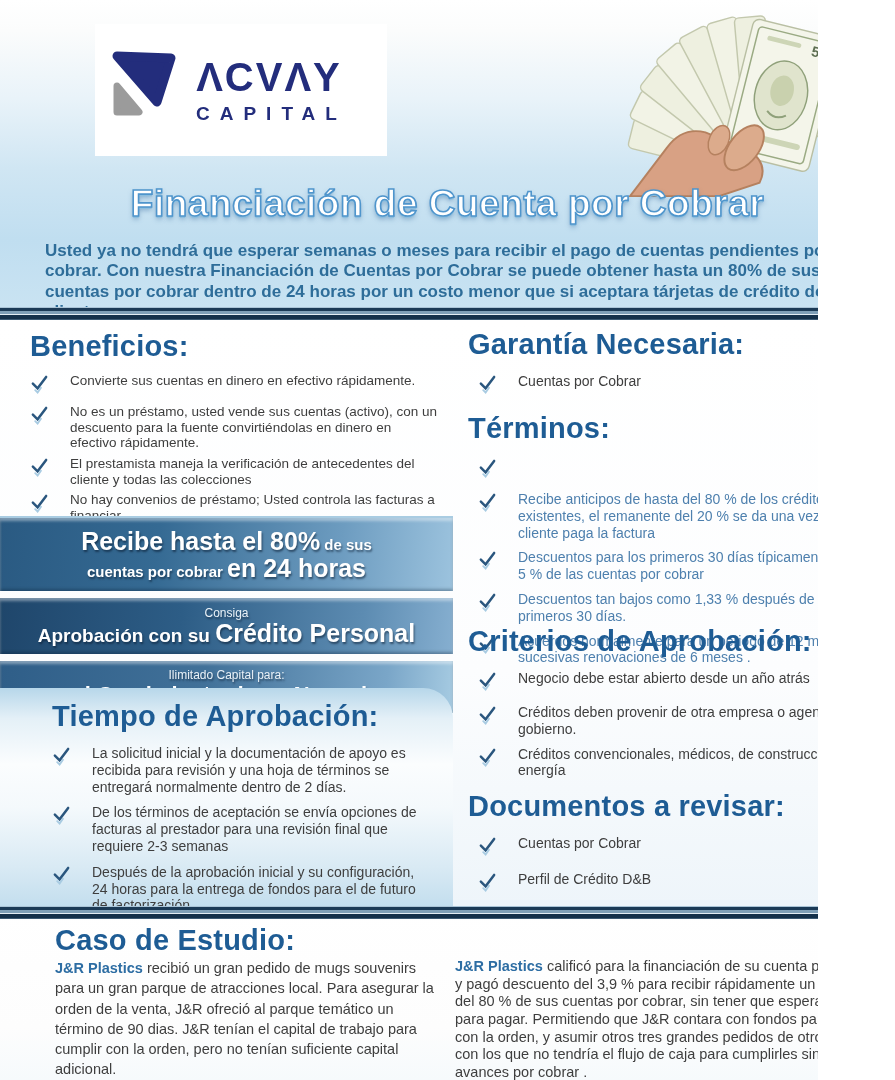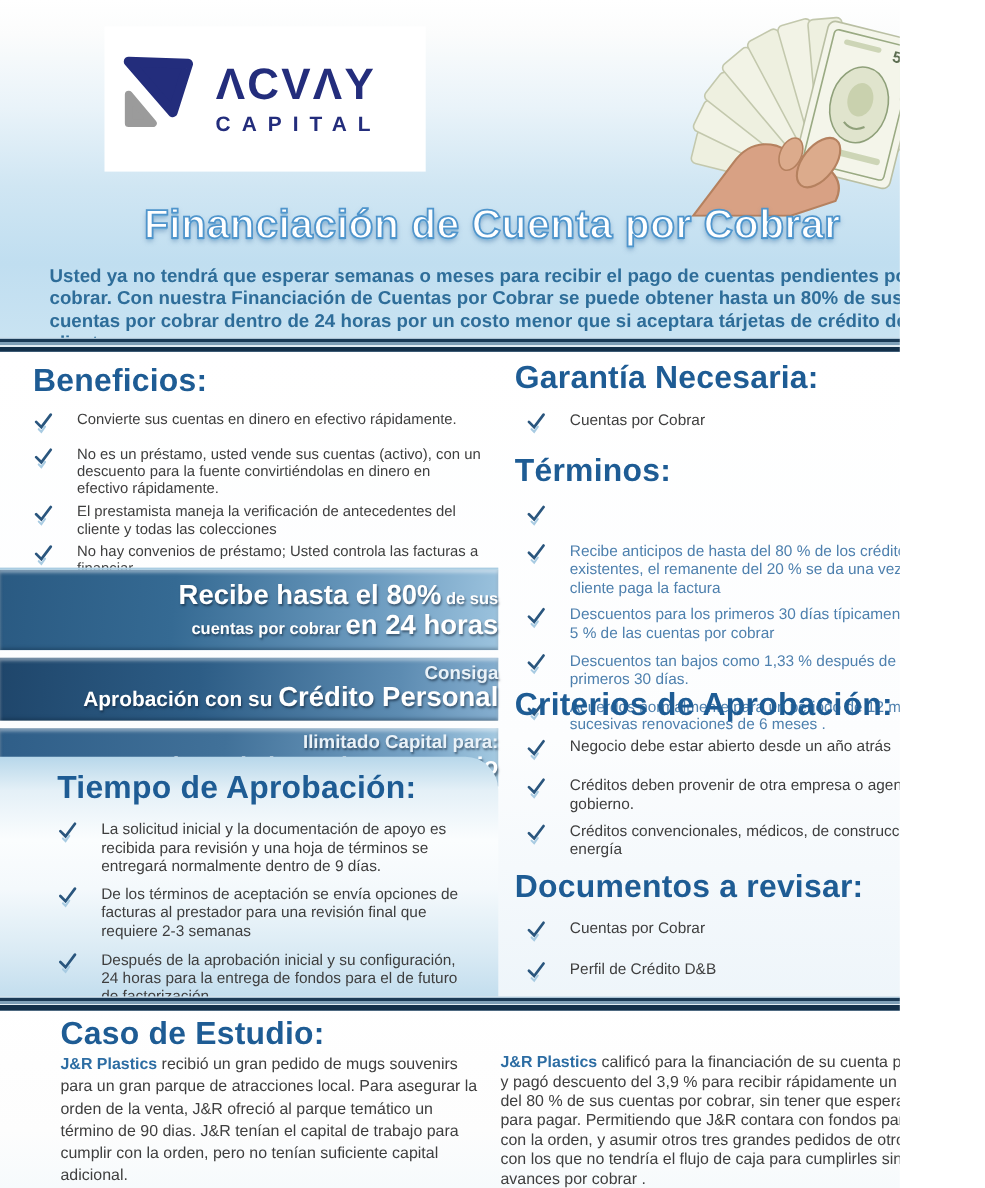--- a/index.html
+++ b/index.html
@@ -44,25 +44,25 @@
   .check-list li{display:flex;gap:20px;margin-bottom:5px;}
   .check-icon{flex:0 0 20px;padding-top:1px;}
   .item-text{font-size:13.5px;line-height:1.16;color:#3e3e3e;}
 
   .banners{position:absolute;left:0;top:196px;width:453px;}
   .banner{width:100%;text-align:center;color:#ffffff;margin-bottom:7px;
     box-shadow:inset 0 3px 3px rgba(255,255,255,.4),inset 0 -2px 3px rgba(5,25,45,.3);}
   .banner-1{padding:10px 0 9px;background:linear-gradient(95deg,#2a5a82 0%,#356a93 35%,#6d9cc0 75%,#9cc3de 100%);border-top:2px solid #a9cce2;}
   .banner-2{padding:5px 0 7px;background:linear-gradient(95deg,#1f466b 0%,#2d5d86 40%,#5d8cb2 80%,#86afd0 100%);}
   .banner-3{padding:4px 0 7px;background:linear-gradient(95deg,#2f5e88 0%,#417199 45%,#7aa6c8 85%,#a6cbe2 100%);}
-  .banner .bl{line-height:1.08;text-shadow:1px 2px 2px rgba(8,24,44,.55);text-align:right;}
+  .banner .bl{line-height:1.08;text-shadow:1px 2px 2px rgba(8,24,44,.55);}
   .b-big{font-size:25px;font-weight:bold;}
   .b-mid{font-size:19px;font-weight:bold;}
   .b-sm{font-size:15px;font-weight:bold;}
-  .b-plain{font-size:17px;font-weight:bold;color:#eaf2f8;margin-top:44px;}
+  .b-plain{font-size:12px;font-weight:normal;color:#eaf2f8;margin-top:44px;}
 
   .tiempo-panel{position:absolute;left:0;top:368px;width:453px;height:218px;
     border-top-right-radius:30px;box-sizing:border-box;padding:12px 20px 0 52px;
     background:linear-gradient(180deg,#b7d7ea 0%,#e4f0f7 14%,#fbfdfe 35%,#f4f9fc 55%,#d9eaf4 82%,#c3deee 100%);}
   .tiempo-panel .check-list{margin-top:12px;}
   .tiempo-panel .check-list li{margin-bottom:9px;}
   .tiempo-panel .item-text{font-size:14px;line-height:1.2;}
 
   .garantia-block{position:absolute;left:0;top:8px;width:410px;}
   .terminos-block{position:absolute;left:0;top:92px;width:415px;}
@@ -241,21 +241,21 @@
         <h2 class="sec">Tiempo de Aprobación:</h2>
         <ul class="check-list">
 
             <li>
               <span class="check-icon">
                 <svg width="19" height="21" viewBox="0 0 20 22">
                   <path d="M3 10 L8 15 L17 3" fill="none" stroke="#2a567e" stroke-width="2.6" stroke-linecap="round"></path>
                   <path d="M5.5 17 L8 19.5 L11.5 14.5" fill="none" stroke="#a8cbe2" stroke-width="2" stroke-linecap="round"></path>
                 </svg>
               </span>
-              <span class="item-text">La solicitud inicial y la documentación de apoyo es recibida para revisión y una hoja de términos se entregará normalmente dentro de 9 días.</span>
+              <span class="item-text">La solicitud inicial y la documentación de apoyo es recibida para revisión y una hoja de términos se entregará normalmente dentro de 2 días.</span>
             </li>
 
             <li>
               <span class="check-icon">
                 <svg width="19" height="21" viewBox="0 0 20 22">
                   <path d="M3 10 L8 15 L17 3" fill="none" stroke="#2a567e" stroke-width="2.6" stroke-linecap="round"></path>
                   <path d="M5.5 17 L8 19.5 L11.5 14.5" fill="none" stroke="#a8cbe2" stroke-width="2" stroke-linecap="round"></path>
                 </svg>
               </span>
               <span class="item-text">De los términos de aceptación se envía opciones de facturas al prestador para una revisión final que requiere 2-3 semanas</span>

